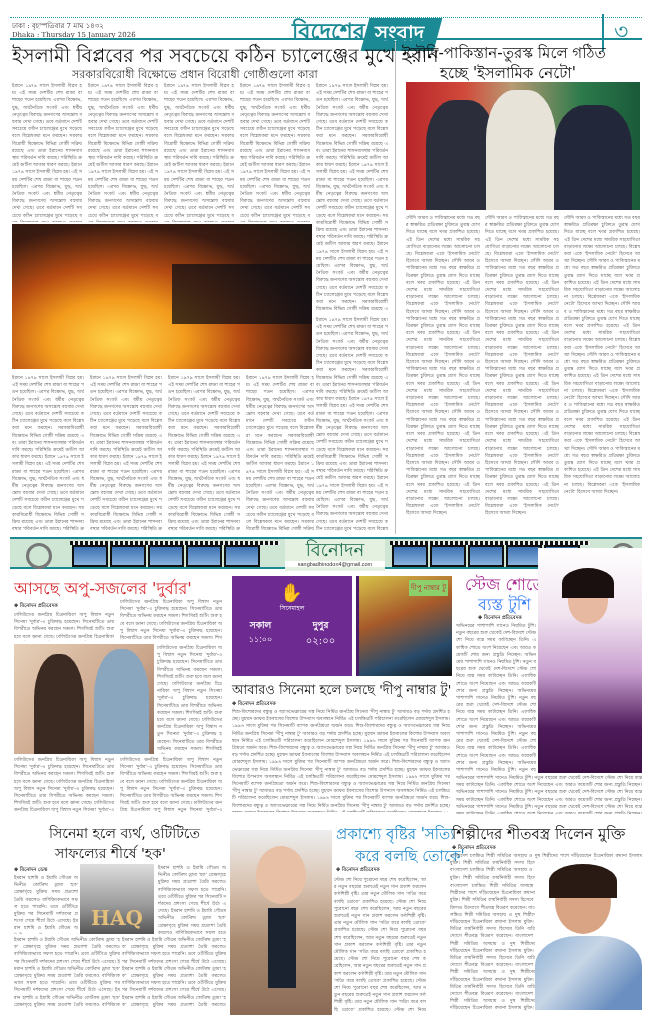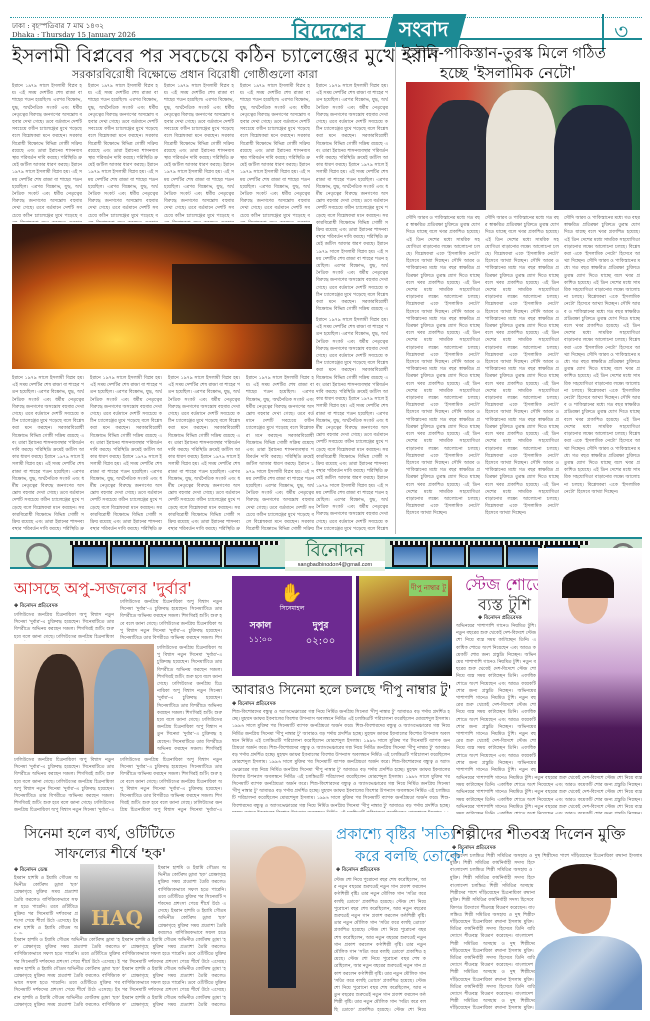--- a/index.html
+++ b/index.html
@@ -26,21 +26,21 @@
   .poster { background: linear-gradient(160deg, #d7c34a 0%, #a75a2a 40%, #274a6a 75%, #111 100%); }
 </style>
 </head>
 <body>
 
 <div class="abs dotline" style="left:10px;top:17px;width:632px;"></div>
 <div class="abs hdr-date" style="left:12px;top:22px;">
   <div>ঢাকা : বৃহস্পতিবার 7 মাঘ ১৪৩২</div>
   <div>Dhaka : Thursday 15 January 2026</div>
 </div>
-<div class="abs" style="left:292px;top:14px;display:flex;align-items:flex-start;gap:24px;">
+<div class="abs" style="left:292px;top:14px;display:flex;align-items:flex-end;">
   <span class="logo-a">বিদেশের</span>
   <span class="logo-b"><span>সংবাদ</span></span>
 </div>
 <div class="abs pg" style="left:602px;top:14px;">৩</div>
 <div class="abs rule" style="left:10px;top:38px;width:632px;"></div>
 
 <div class="abs headline" style="left:12px;top:41px;font-size:19px;">ইসলামী বিপ্লবের পর সবচেয়ে কঠিন চ্যালেঞ্জের মুখে ইরান</div>
 <div class="abs headline" style="left:72px;top:66px;font-size:11px;color:#333;">সরকারবিরোধী বিক্ষোভে প্রধান বিরোধী গোষ্ঠীগুলো কারা</div>
 
 <div class="abs body-text" style="left:12px;top:82px;width:70px;height:140px;">ইরানে ১৯৭৯ সালে ইসলামী বিপ্লব হয়। এই সময় দেশটির শেষ রাজা বা শাহের পতন হয়েছিল। এরপর বিক্ষোভ, যুদ্ধ, অর্থনৈতিক সংকট এবং ধর্মীয় নেতৃত্বের বিরুদ্ধে জনগণের অসন্তোষ বহুবার দেখা গেছে। তবে বর্তমানে দেশটি সবচেয়ে কঠিন চ্যালেঞ্জের মুখে পড়েছে বলে বিশ্লেষকরা মনে করছেন। সরকারবিরোধী বিক্ষোভে বিভিন্ন গোষ্ঠী সক্রিয় রয়েছে এবং তারা ইরানের শাসনব্যবস্থার পরিবর্তন দাবি করছে। পরিস্থিতি ক্রমেই জটিল আকার ধারণ করছে। ইরানে ১৯৭৯ সালে ইসলামী বিপ্লব হয়। এই সময় দেশটির শেষ রাজা বা শাহের পতন হয়েছিল। এরপর বিক্ষোভ, যুদ্ধ, অর্থনৈতিক সংকট এবং ধর্মীয় নেতৃত্বের বিরুদ্ধে জনগণের অসন্তোষ বহুবার দেখা গেছে। তবে বর্তমানে দেশটি সবচেয়ে কঠিন চ্যালেঞ্জের মুখে পড়েছে বলে বিশ্লেষকরা মনে করছেন। সরকারবিরোধী বিক্ষোভে বিভিন্ন গোষ্ঠী সক্রিয় রয়েছে এবং তারা ইরানের শাসনব্যবস্থার পরিবর্তন দাবি করছে। পরিস্থিতি ক্রমেই জটিল আকার ধারণ করছে। ইরানে ১৯৭৯ সালে ইসলামী বিপ্লব হয়। এই সময় দেশটির শেষ রাজা বা শাহের পতন হয়েছিল। এরপর বিক্ষোভ, যুদ্ধ, অর্থনৈতিক সংকট এবং ধর্মীয় নেতৃত্বের বিরুদ্ধে জনগণের অসন্তোষ বহুবার দেখা গেছে। তবে বর্তমানে দেশটি সবচেয়ে কঠিন চ্যালেঞ্জের মুখে পড়েছে বলে বিশ্লেষকরা মনে করছেন। সরকারবিরোধী বিক্ষোভে বিভিন্ন গোষ্ঠী সক্রিয় রয়েছে এবং তারা ইরানের শাসনব্যবস্থার পরিবর্তন দাবি করছে। পরিস্থিতি ক্রমেই জটিল আকার ধারণ করছে। ইরানে ১৯৭৯ সালে ইসলামী বিপ্লব হয়। এই সময় দেশটির শেষ রাজা বা শাহের পতন হয়েছিল। এরপর বিক্ষোভ, যুদ্ধ, অর্থনৈতিক সংকট এবং ধর্মীয় নেতৃত্বের বিরুদ্ধে জনগণের অসন্তোষ বহুবার দেখা গেছে। তবে বর্তমানে দেশটি সবচেয়ে কঠিন চ্যালেঞ্জের মুখে পড়েছে বলে বিশ্লেষকরা মনে করছেন। সরকারবিরোধী বিক্ষোভে বিভিন্ন গোষ্ঠী সক্রিয় রয়েছে এবং তারা ইরানের শাসনব্যবস্থার পরিবর্তন দাবি করছে। পরিস্থিতি ক্রমেই জটিল আকার ধারণ করছে। ইরানে ১৯৭৯ সালে ইসলামী বিপ্লব হয়। এই সময় দেশটির শেষ রাজা বা শাহের পতন হয়েছিল। এরপর বিক্ষোভ, যুদ্ধ, অর্থনৈতিক সংকট এবং ধর্মীয় নেতৃত্বের বিরুদ্ধে জনগণের অসন্তোষ বহুবার দেখা গেছে। তবে বর্তমানে দেশটি সবচেয়ে কঠিন চ্যালেঞ্জের মুখে পড়েছে বলে বিশ্লেষকরা মনে করছেন। সরকারবিরোধী বিক্ষোভে বিভিন্ন গোষ্ঠী সক্রিয় রয়েছে এবং তারা ইরানের শাসনব্যবস্থার পরিবর্তন দাবি করছে। পরিস্থিতি ক্রমেই জটিল আকার ধারণ করছে। ইরানে ১৯৭৯ সালে ইসলামী বিপ্লব হয়। এই সময় দেশটির শেষ রাজা বা শাহের পতন হয়েছিল। এরপর বিক্ষোভ, যুদ্ধ, অর্থনৈতিক সংকট এবং ধর্মীয় নেতৃত্বের বিরুদ্ধে জনগণের অসন্তোষ বহুবার দেখা গেছে। তবে বর্তমানে দেশটি সবচেয়ে কঠিন চ্যালেঞ্জের মুখে পড়েছে বলে বিশ্লেষকরা মনে করছেন। সরকারবিরোধী বিক্ষোভে বিভিন্ন গোষ্ঠী সক্রিয় রয়েছে এবং তারা ইরানের শাসনব্যবস্থার পরিবর্তন দাবি করছে। পরিস্থিতি ক্রমেই জটিল আকার ধারণ করছে। </div>
@@ -116,30 +116,30 @@
 </div>
 <div class="abs poster" style="left:356px;top:576px;width:96px;height:100px;border-left:3px solid #4a1a6a;">
   <div style="position:absolute;right:4px;top:4px;background:#8bd06a;color:#c21a2a;font-family:'DejaVu Sans',sans-serif;font-size:7px;font-weight:normal;padding:2px;">দীপু নাম্বার টু</div>
 </div>
 
 <div class="abs headline" style="left:232px;top:680px;font-size:13px;">আবারও সিনেমা হলে চলছে 'দীপু নাম্বার টু'</div>
 <div class="abs byline" style="left:232px;top:700px;">✥ বিনোদন প্রতিবেদক</div>
 <div class="abs body-text" style="left:232px;top:708px;width:218px;height:104px;">শিশু-কিশোরদের বন্ধুত্ব ও অ্যাডভেঞ্চারের গল্প নিয়ে নির্মিত জনপ্রিয় সিনেমা 'দীপু নাম্বার টু' আবারও বড় পর্দায় প্রদর্শিত হচ্ছে। মুহম্মদ জাফর ইকবালের কিশোর উপন্যাস অবলম্বনে নির্মিত এই চলচ্চিত্রটি পরিচালনা করেছিলেন মোরশেদুল ইসলাম। ১৯৯৬ সালে মুক্তির পর সিনেমাটি ব্যাপক জনপ্রিয়তা অর্জন করে। শিশু-কিশোরদের বন্ধুত্ব ও অ্যাডভেঞ্চারের গল্প নিয়ে নির্মিত জনপ্রিয় সিনেমা 'দীপু নাম্বার টু' আবারও বড় পর্দায় প্রদর্শিত হচ্ছে। মুহম্মদ জাফর ইকবালের কিশোর উপন্যাস অবলম্বনে নির্মিত এই চলচ্চিত্রটি পরিচালনা করেছিলেন মোরশেদুল ইসলাম। ১৯৯৬ সালে মুক্তির পর সিনেমাটি ব্যাপক জনপ্রিয়তা অর্জন করে। শিশু-কিশোরদের বন্ধুত্ব ও অ্যাডভেঞ্চারের গল্প নিয়ে নির্মিত জনপ্রিয় সিনেমা 'দীপু নাম্বার টু' আবারও বড় পর্দায় প্রদর্শিত হচ্ছে। মুহম্মদ জাফর ইকবালের কিশোর উপন্যাস অবলম্বনে নির্মিত এই চলচ্চিত্রটি পরিচালনা করেছিলেন মোরশেদুল ইসলাম। ১৯৯৬ সালে মুক্তির পর সিনেমাটি ব্যাপক জনপ্রিয়তা অর্জন করে। শিশু-কিশোরদের বন্ধুত্ব ও অ্যাডভেঞ্চারের গল্প নিয়ে নির্মিত জনপ্রিয় সিনেমা 'দীপু নাম্বার টু' আবারও বড় পর্দায় প্রদর্শিত হচ্ছে। মুহম্মদ জাফর ইকবালের কিশোর উপন্যাস অবলম্বনে নির্মিত এই চলচ্চিত্রটি পরিচালনা করেছিলেন মোরশেদুল ইসলাম। ১৯৯৬ সালে মুক্তির পর সিনেমাটি ব্যাপক জনপ্রিয়তা অর্জন করে। শিশু-কিশোরদের বন্ধুত্ব ও অ্যাডভেঞ্চারের গল্প নিয়ে নির্মিত জনপ্রিয় সিনেমা 'দীপু নাম্বার টু' আবারও বড় পর্দায় প্রদর্শিত হচ্ছে। মুহম্মদ জাফর ইকবালের কিশোর উপন্যাস অবলম্বনে নির্মিত এই চলচ্চিত্রটি পরিচালনা করেছিলেন মোরশেদুল ইসলাম। ১৯৯৬ সালে মুক্তির পর সিনেমাটি ব্যাপক জনপ্রিয়তা অর্জন করে। শিশু-কিশোরদের বন্ধুত্ব ও অ্যাডভেঞ্চারের গল্প নিয়ে নির্মিত জনপ্রিয় সিনেমা 'দীপু নাম্বার টু' আবারও বড় পর্দায় প্রদর্শিত হচ্ছে। মুহম্মদ জাফর ইকবালের কিশোর উপন্যাস অবলম্বনে নির্মিত এই চলচ্চিত্রটি পরিচালনা করেছিলেন মোরশেদুল ইসলাম। ১৯৯৬ সালে মুক্তির পর সিনেমাটি ব্যাপক জনপ্রিয়তা অর্জন করে। </div>
 
 <div class="abs headline" style="left:465px;top:572px;font-size:16px;color:#a8268f;">স্টেজ শোতে</div>
-<div class="abs headline" style="left:478px;top:592px;font-size:16px;color:#404040;">ব্যস্ত টুশি</div>
+<div class="abs headline" style="left:478px;top:592px;font-size:16px;color:#3b82f6;">ব্যস্ত টুশি</div>
 <div class="abs byline" style="left:478px;top:614px;">✥ বিনোদন প্রতিবেদক</div>
 <div class="abs photo" style="left:538px;top:548px;width:104px;height:225px;background:linear-gradient(180deg,#fff 0%,#f1e3ef 30%,#c9a0d0 55%,#4e1a5a 80%,#3a0f44 100%);">
   <div style="position:absolute;left:30px;top:30px;width:40px;height:46px;border-radius:50%;background:#e6b9a0;"></div>
   <div style="position:absolute;left:24px;top:20px;width:52px;height:30px;border-radius:50% 50% 0 0;background:#1a1010;"></div>
 </div>
 <div class="abs body-text" style="left:456px;top:622px;width:80px;height:150px;">অভিনয়ের পাশাপাশি গানেও নিয়মিত টুশি। নতুন বছরের শুরু থেকেই দেশ-বিদেশে স্টেজ শো নিয়ে ব্যস্ত সময় কাটাচ্ছেন তিনি। একাধিক শোতে অংশ নিয়েছেন এবং আরও কয়েকটি শোর জন্য প্রস্তুতি নিচ্ছেন। অভিনয়ের পাশাপাশি গানেও নিয়মিত টুশি। নতুন বছরের শুরু থেকেই দেশ-বিদেশে স্টেজ শো নিয়ে ব্যস্ত সময় কাটাচ্ছেন তিনি। একাধিক শোতে অংশ নিয়েছেন এবং আরও কয়েকটি শোর জন্য প্রস্তুতি নিচ্ছেন। অভিনয়ের পাশাপাশি গানেও নিয়মিত টুশি। নতুন বছরের শুরু থেকেই দেশ-বিদেশে স্টেজ শো নিয়ে ব্যস্ত সময় কাটাচ্ছেন তিনি। একাধিক শোতে অংশ নিয়েছেন এবং আরও কয়েকটি শোর জন্য প্রস্তুতি নিচ্ছেন। অভিনয়ের পাশাপাশি গানেও নিয়মিত টুশি। নতুন বছরের শুরু থেকেই দেশ-বিদেশে স্টেজ শো নিয়ে ব্যস্ত সময় কাটাচ্ছেন তিনি। একাধিক শোতে অংশ নিয়েছেন এবং আরও কয়েকটি শোর জন্য প্রস্তুতি নিচ্ছেন। অভিনয়ের পাশাপাশি গানেও নিয়মিত টুশি। নতুন বছরের শুরু থেকেই দেশ-বিদেশে স্টেজ শো নিয়ে ব্যস্ত সময় কাটাচ্ছেন তিনি। একাধিক শোতে অংশ নিয়েছেন এবং আরও কয়েকটি শোর জন্য প্রস্তুতি নিচ্ছেন। অভিনয়ের পাশাপাশি গানেও নিয়মিত টুশি। নতুন বছরের শুরু থেকেই দেশ-বিদেশে স্টেজ শো নিয়ে ব্যস্ত সময় কাটাচ্ছেন তিনি। একাধিক শোতে অংশ নিয়েছেন এবং আরও কয়েকটি শোর জন্য প্রস্তুতি নিচ্ছেন। </div>
 <div class="abs body-text" style="left:456px;top:774px;width:186px;height:40px;">অভিনয়ের পাশাপাশি গানেও নিয়মিত টুশি। নতুন বছরের শুরু থেকেই দেশ-বিদেশে স্টেজ শো নিয়ে ব্যস্ত সময় কাটাচ্ছেন তিনি। একাধিক শোতে অংশ নিয়েছেন এবং আরও কয়েকটি শোর জন্য প্রস্তুতি নিচ্ছেন। অভিনয়ের পাশাপাশি গানেও নিয়মিত টুশি। নতুন বছরের শুরু থেকেই দেশ-বিদেশে স্টেজ শো নিয়ে ব্যস্ত সময় কাটাচ্ছেন তিনি। একাধিক শোতে অংশ নিয়েছেন এবং আরও কয়েকটি শোর জন্য প্রস্তুতি নিচ্ছেন। অভিনয়ের পাশাপাশি গানেও নিয়মিত টুশি। নতুন বছরের শুরু থেকেই দেশ-বিদেশে স্টেজ শো নিয়ে ব্যস্ত সময় কাটাচ্ছেন তিনি। একাধিক শোতে অংশ নিয়েছেন এবং আরও কয়েকটি শোর জন্য প্রস্তুতি নিচ্ছেন। অভিনয়ের পাশাপাশি গানেও নিয়মিত টুশি। নতুন বছরের শুরু থেকেই দেশ-বিদেশে স্টেজ শো নিয়ে ব্যস্ত সময় কাটাচ্ছেন তিনি। একাধিক শোতে অংশ নিয়েছেন এবং আরও কয়েকটি শোর জন্য প্রস্তুতি নিচ্ছেন। অভিনয়ের পাশাপাশি গানেও নিয়মিত টুশি। নতুন বছরের শুরু থেকেই দেশ-বিদেশে স্টেজ শো নিয়ে ব্যস্ত সময় কাটাচ্ছেন তিনি। একাধিক শোতে অংশ নিয়েছেন এবং আরও কয়েকটি শোর জন্য প্রস্তুতি নিচ্ছেন। অভিনয়ের পাশাপাশি গানেও নিয়মিত টুশি। নতুন বছরের শুরু থেকেই দেশ-বিদেশে স্টেজ শো নিয়ে ব্যস্ত সময় কাটাচ্ছেন তিনি। একাধিক শোতে অংশ নিয়েছেন এবং আরও কয়েকটি শোর জন্য প্রস্তুতি নিচ্ছেন। </div>
 
-<div class="abs headline" style="left:24px;top:822px;font-size:14px;text-align:center;">সিনেমা হলে ব্যর্থ, ওটিটিতে</div>
+<div class="abs headline" style="left:49px;top:822px;font-size:14px;text-align:center;">সিনেমা হলে ব্যর্থ, ওটিটিতে</div>
 <div class="abs headline" style="left:55px;top:842px;font-size:14px;">সাফল্যের শীর্ষে 'হক'</div>
 <div class="abs byline" style="left:14px;top:866px;">✥ বিনোদন ডেস্ক</div>
 <div class="abs body-text" style="left:14px;top:874px;width:64px;height:60px;">ইমরান হাশমি ও ইয়ামি গৌতম অভিনীত কোর্টরুম ড্রামা 'হক' প্রেক্ষাগৃহে মুক্তির সময় প্রত্যাশা তৈরি করলেও বাণিজ্যিকভাবে সফল হতে পারেনি। তবে ওটিটিতে মুক্তির পর সিনেমাটি দর্শকদের প্রশংসা পেয়ে শীর্ষে উঠে এসেছে। ইমরান হাশমি ও ইয়ামি গৌতম অভিনীত কোর্টরুম ড্রামা 'হক' প্রেক্ষাগৃহে মুক্তির সময় প্রত্যাশা তৈরি করলেও বাণিজ্যিকভাবে সফল হতে পারেনি। তবে ওটিটিতে মুক্তির পর সিনেমাটি দর্শকদের প্রশংসা পেয়ে শীর্ষে উঠে এসেছে। ইমরান হাশমি ও ইয়ামি গৌতম অভিনীত কোর্টরুম ড্রামা 'হক' প্রেক্ষাগৃহে মুক্তির সময় প্রত্যাশা তৈরি করলেও বাণিজ্যিকভাবে সফল হতে পারেনি। তবে ওটিটিতে মুক্তির পর সিনেমাটি দর্শকদের প্রশংসা পেয়ে শীর্ষে উঠে এসেছে। ইমরান হাশমি ও ইয়ামি গৌতম অভিনীত কোর্টরুম ড্রামা 'হক' প্রেক্ষাগৃহে মুক্তির সময় প্রত্যাশা তৈরি করলেও বাণিজ্যিকভাবে সফল হতে পারেনি। তবে ওটিটিতে মুক্তির পর সিনেমাটি দর্শকদের প্রশংসা পেয়ে শীর্ষে উঠে এসেছে। ইমরান হাশমি ও ইয়ামি গৌতম অভিনীত কোর্টরুম ড্রামা 'হক' প্রেক্ষাগৃহে মুক্তির সময় প্রত্যাশা তৈরি করলেও বাণিজ্যিকভাবে সফল হতে পারেনি। তবে ওটিটিতে মুক্তির পর সিনেমাটি দর্শকদের প্রশংসা পেয়ে শীর্ষে উঠে এসেছে। ইমরান হাশমি ও ইয়ামি গৌতম অভিনীত কোর্টরুম ড্রামা 'হক' প্রেক্ষাগৃহে মুক্তির সময় প্রত্যাশা তৈরি করলেও বাণিজ্যিকভাবে সফল হতে পারেনি। তবে ওটিটিতে মুক্তির পর সিনেমাটি দর্শকদের প্রশংসা পেয়ে শীর্ষে উঠে এসেছে। </div>
 <div class="abs photo" style="left:80px;top:864px;width:74px;height:70px;background:linear-gradient(180deg,#ddd,#999 60%,#555);">
   <div style="position:absolute;bottom:4px;left:0;width:100%;text-align:center;font-family:'DejaVu Serif',serif;font-size:20px;font-weight:bold;color:#e5c07a;">HAQ</div>
 </div>
 <div class="abs body-text" style="left:158px;top:864px;width:68px;height:70px;">ইমরান হাশমি ও ইয়ামি গৌতম অভিনীত কোর্টরুম ড্রামা 'হক' প্রেক্ষাগৃহে মুক্তির সময় প্রত্যাশা তৈরি করলেও বাণিজ্যিকভাবে সফল হতে পারেনি। তবে ওটিটিতে মুক্তির পর সিনেমাটি দর্শকদের প্রশংসা পেয়ে শীর্ষে উঠে এসেছে। ইমরান হাশমি ও ইয়ামি গৌতম অভিনীত কোর্টরুম ড্রামা 'হক' প্রেক্ষাগৃহে মুক্তির সময় প্রত্যাশা তৈরি করলেও বাণিজ্যিকভাবে সফল হতে পারেনি। তবে ওটিটিতে মুক্তির পর সিনেমাটি দর্শকদের প্রশংসা পেয়ে শীর্ষে উঠে এসেছে। ইমরান হাশমি ও ইয়ামি গৌতম অভিনীত কোর্টরুম ড্রামা 'হক' প্রেক্ষাগৃহে মুক্তির সময় প্রত্যাশা তৈরি করলেও বাণিজ্যিকভাবে সফল হতে পারেনি। তবে ওটিটিতে মুক্তির পর সিনেমাটি দর্শকদের প্রশংসা পেয়ে শীর্ষে উঠে এসেছে। ইমরান হাশমি ও ইয়ামি গৌতম অভিনীত কোর্টরুম ড্রামা 'হক' প্রেক্ষাগৃহে মুক্তির সময় প্রত্যাশা তৈরি করলেও বাণিজ্যিকভাবে সফল হতে পারেনি। তবে ওটিটিতে মুক্তির পর সিনেমাটি দর্শকদের প্রশংসা পেয়ে শীর্ষে উঠে এসেছে। ইমরান হাশমি ও ইয়ামি গৌতম অভিনীত কোর্টরুম ড্রামা 'হক' প্রেক্ষাগৃহে মুক্তির সময় প্রত্যাশা তৈরি করলেও বাণিজ্যিকভাবে সফল হতে পারেনি। তবে ওটিটিতে মুক্তির পর সিনেমাটি দর্শকদের প্রশংসা পেয়ে শীর্ষে উঠে এসেছে। ইমরান হাশমি ও ইয়ামি গৌতম অভিনীত কোর্টরুম ড্রামা 'হক' প্রেক্ষাগৃহে মুক্তির সময় প্রত্যাশা তৈরি করলেও বাণিজ্যিকভাবে সফল হতে পারেনি। তবে ওটিটিতে মুক্তির পর সিনেমাটি দর্শকদের প্রশংসা পেয়ে শীর্ষে উঠে এসেছে। </div>
 <div class="abs body-text" style="left:14px;top:936px;width:106px;height:72px;">ইমরান হাশমি ও ইয়ামি গৌতম অভিনীত কোর্টরুম ড্রামা 'হক' প্রেক্ষাগৃহে মুক্তির সময় প্রত্যাশা তৈরি করলেও বাণিজ্যিকভাবে সফল হতে পারেনি। তবে ওটিটিতে মুক্তির পর সিনেমাটি দর্শকদের প্রশংসা পেয়ে শীর্ষে উঠে এসেছে। ইমরান হাশমি ও ইয়ামি গৌতম অভিনীত কোর্টরুম ড্রামা 'হক' প্রেক্ষাগৃহে মুক্তির সময় প্রত্যাশা তৈরি করলেও বাণিজ্যিকভাবে সফল হতে পারেনি। তবে ওটিটিতে মুক্তির পর সিনেমাটি দর্শকদের প্রশংসা পেয়ে শীর্ষে উঠে এসেছে। ইমরান হাশমি ও ইয়ামি গৌতম অভিনীত কোর্টরুম ড্রামা 'হক' প্রেক্ষাগৃহে মুক্তির সময় প্রত্যাশা তৈরি করলেও বাণিজ্যিকভাবে সফল হতে পারেনি। তবে ওটিটিতে মুক্তির পর সিনেমাটি দর্শকদের প্রশংসা পেয়ে শীর্ষে উঠে এসেছে। ইমরান হাশমি ও ইয়ামি গৌতম অভিনীত কোর্টরুম ড্রামা 'হক' প্রেক্ষাগৃহে মুক্তির সময় প্রত্যাশা তৈরি করলেও বাণিজ্যিকভাবে সফল হতে পারেনি। তবে ওটিটিতে মুক্তির পর সিনেমাটি দর্শকদের প্রশংসা পেয়ে শীর্ষে উঠে এসেছে। ইমরান হাশমি ও ইয়ামি গৌতম অভিনীত কোর্টরুম ড্রামা 'হক' প্রেক্ষাগৃহে মুক্তির সময় প্রত্যাশা তৈরি করলেও বাণিজ্যিকভাবে সফল হতে পারেনি। তবে ওটিটিতে মুক্তির পর সিনেমাটি দর্শকদের প্রশংসা পেয়ে শীর্ষে উঠে এসেছে। ইমরান হাশমি ও ইয়ামি গৌতম অভিনীত কোর্টরুম ড্রামা 'হক' প্রেক্ষাগৃহে মুক্তির সময় প্রত্যাশা তৈরি করলেও বাণিজ্যিকভাবে সফল হতে পারেনি। তবে ওটিটিতে মুক্তির পর সিনেমাটি দর্শকদের প্রশংসা পেয়ে শীর্ষে উঠে এসেছে। </div>
 <div class="abs body-text" style="left:122px;top:936px;width:104px;height:72px;">ইমরান হাশমি ও ইয়ামি গৌতম অভিনীত কোর্টরুম ড্রামা 'হক' প্রেক্ষাগৃহে মুক্তির সময় প্রত্যাশা তৈরি করলেও বাণিজ্যিকভাবে সফল হতে পারেনি। তবে ওটিটিতে মুক্তির পর সিনেমাটি দর্শকদের প্রশংসা পেয়ে শীর্ষে উঠে এসেছে। ইমরান হাশমি ও ইয়ামি গৌতম অভিনীত কোর্টরুম ড্রামা 'হক' প্রেক্ষাগৃহে মুক্তির সময় প্রত্যাশা তৈরি করলেও বাণিজ্যিকভাবে সফল হতে পারেনি। তবে ওটিটিতে মুক্তির পর সিনেমাটি দর্শকদের প্রশংসা পেয়ে শীর্ষে উঠে এসেছে। ইমরান হাশমি ও ইয়ামি গৌতম অভিনীত কোর্টরুম ড্রামা 'হক' প্রেক্ষাগৃহে মুক্তির সময় প্রত্যাশা তৈরি করলেও বাণিজ্যিকভাবে সফল হতে পারেনি। তবে ওটিটিতে মুক্তির পর সিনেমাটি দর্শকদের প্রশংসা পেয়ে শীর্ষে উঠে এসেছে। ইমরান হাশমি ও ইয়ামি গৌতম অভিনীত কোর্টরুম ড্রামা 'হক' প্রেক্ষাগৃহে মুক্তির সময় প্রত্যাশা তৈরি করলেও বাণিজ্যিকভাবে সফল হতে পারেনি। তবে ওটিটিতে মুক্তির পর সিনেমাটি দর্শকদের প্রশংসা পেয়ে শীর্ষে উঠে এসেছে। ইমরান হাশমি ও ইয়ামি গৌতম অভিনীত কোর্টরুম ড্রামা 'হক' প্রেক্ষাগৃহে মুক্তির সময় প্রত্যাশা তৈরি করলেও বাণিজ্যিকভাবে সফল হতে পারেনি। তবে ওটিটিতে মুক্তির পর সিনেমাটি দর্শকদের প্রশংসা পেয়ে শীর্ষে উঠে এসেছে। ইমরান হাশমি ও ইয়ামি গৌতম অভিনীত কোর্টরুম ড্রামা 'হক' প্রেক্ষাগৃহে মুক্তির সময় প্রত্যাশা তৈরি করলেও বাণিজ্যিকভাবে সফল হতে পারেনি। তবে ওটিটিতে মুক্তির পর সিনেমাটি দর্শকদের প্রশংসা পেয়ে শীর্ষে উঠে এসেছে। </div>
 

